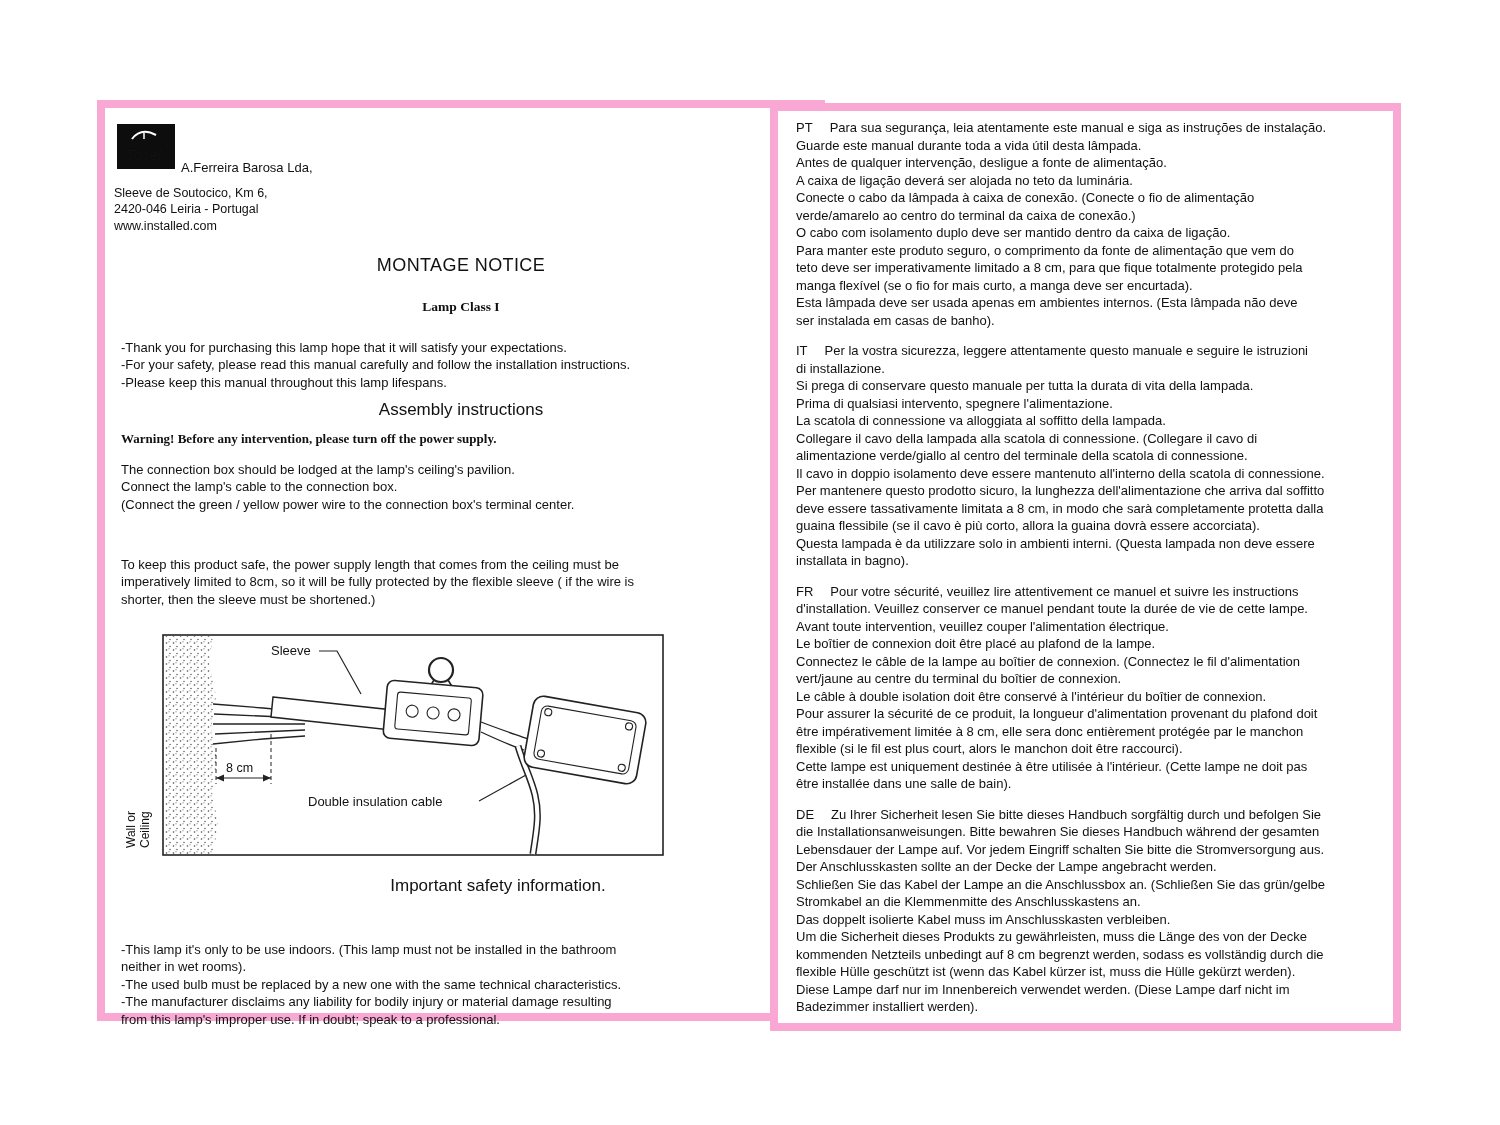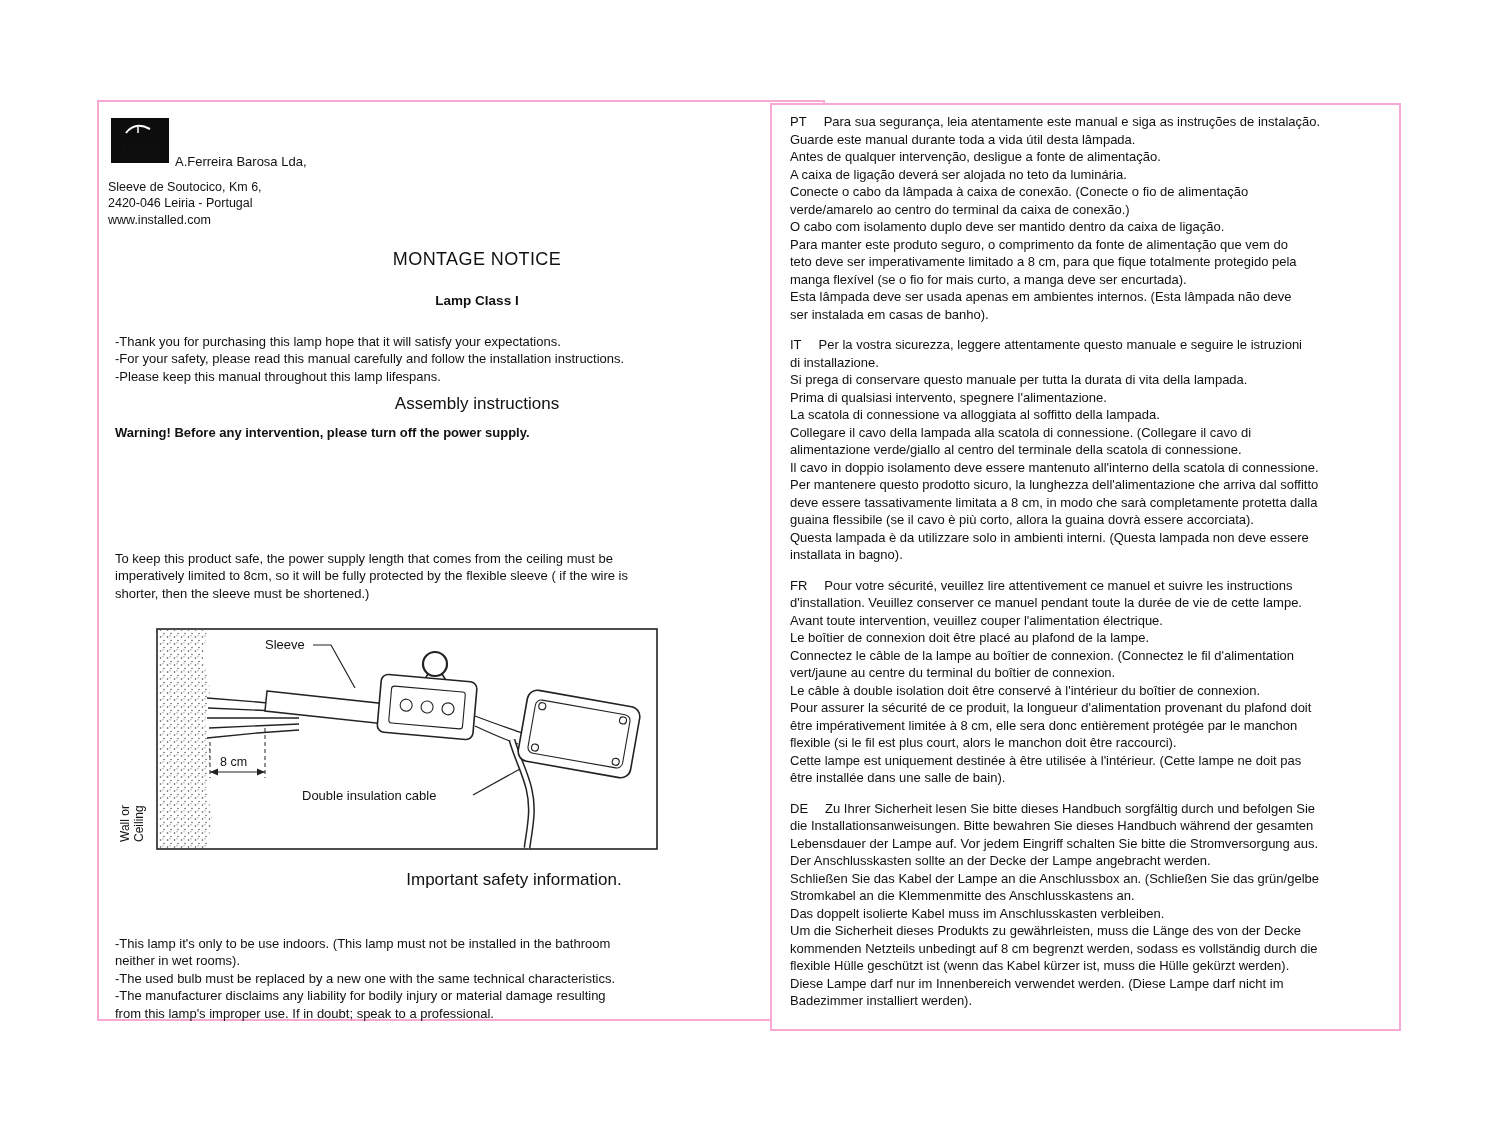--- a/index.html
+++ b/index.html
@@ -2,27 +2,27 @@
 <html><head>
 <meta charset="utf-8">
 <style>
   html,body { margin:0; padding:0; }
   body {
     width:1500px; height:1125px; position:relative;
     background:#ffffff; color:#111;
     font-family:"Liberation Sans", sans-serif;
     overflow:hidden;
   }
-  .panel { position:absolute; border:2px solid #f9a8d4; background:#fff; box-sizing:border-box; }
+  .panel { position:absolute; border:8px solid #f9a8d4; background:#fff; box-sizing:border-box; }
   #left-panel  { left:97px;  top:100px; width:728px; height:921px; }
   #right-panel { left:770px; top:103px; width:631px; height:928px; padding:8px 10px 0 18px; }
   .abs { position:absolute; }
   .body-text { font-size:13px; line-height:17.4px; white-space:pre-wrap; }
-  .bold { font-weight:bold; }
-  .centered { left:16px; width:100%; text-align:center; }
+  .bold { font-weight:bold;font-family:Liberation Serif, serif; }
+  .centered { left:0; width:100%; text-align:center; }
   .h-big { font-size:18px; letter-spacing:0.4px; }
   .h-mid { font-size:17px; }
   .addr  { font-size:12.5px; line-height:16.4px; }
   .company { font-size:13px; }
   .lang-block { margin:0 0 13px 0; font-size:13px; line-height:17.5px; }
   .lang-code { padding-right:17px; }
   .lang-text { white-space:pre-wrap; }
   svg text { fill:#111; font-family:"Liberation Sans", sans-serif; }
 </style>
 </head>
@@ -49,20 +49,23 @@
   <div class="abs centered bold" style="top:191px; font-size:13.5px;">Lamp Class I</div>
 
   <div class="abs body-text" style="left:16px; top:231px; width:602px;">-Thank you for purchasing this lamp hope that it will satisfy your expectations.
 -For your safety, please read this manual carefully and follow the installation instructions.
 -Please keep this manual throughout this lamp lifespans.</div>
 
   <div class="abs centered h-mid" style="top:292px;">Assembly instructions</div>
 
   <div class="abs body-text bold" style="left:16px; top:322px; width:602px;">Warning! Before any intervention, please turn off the power supply.</div>
 
+  <div class="abs body-text" style="left:16px; top:353px; width:602px;">The connection box should be lodged at the lamp's ceiling's pavilion.
+Connect the lamp's cable to the connection box.
+(Connect the green / yellow power wire to the connection box's terminal center.</div>
 
 
   <div class="abs body-text" style="left:16px; top:448px; width:602px;">To keep this product safe, the power supply length that comes from the ceiling must be
 imperatively limited to 8cm, so it will be fully protected by the flexible sleeve ( if the wire is
 shorter, then the sleeve must be shortened.)</div>
 
   <div class="abs" style="left:18px; top:526px;">
     <svg width="545" height="224" viewBox="0 0 545 224">
       <defs>
         <pattern id="stipple" width="7" height="7" patternUnits="userSpaceOnUse">

